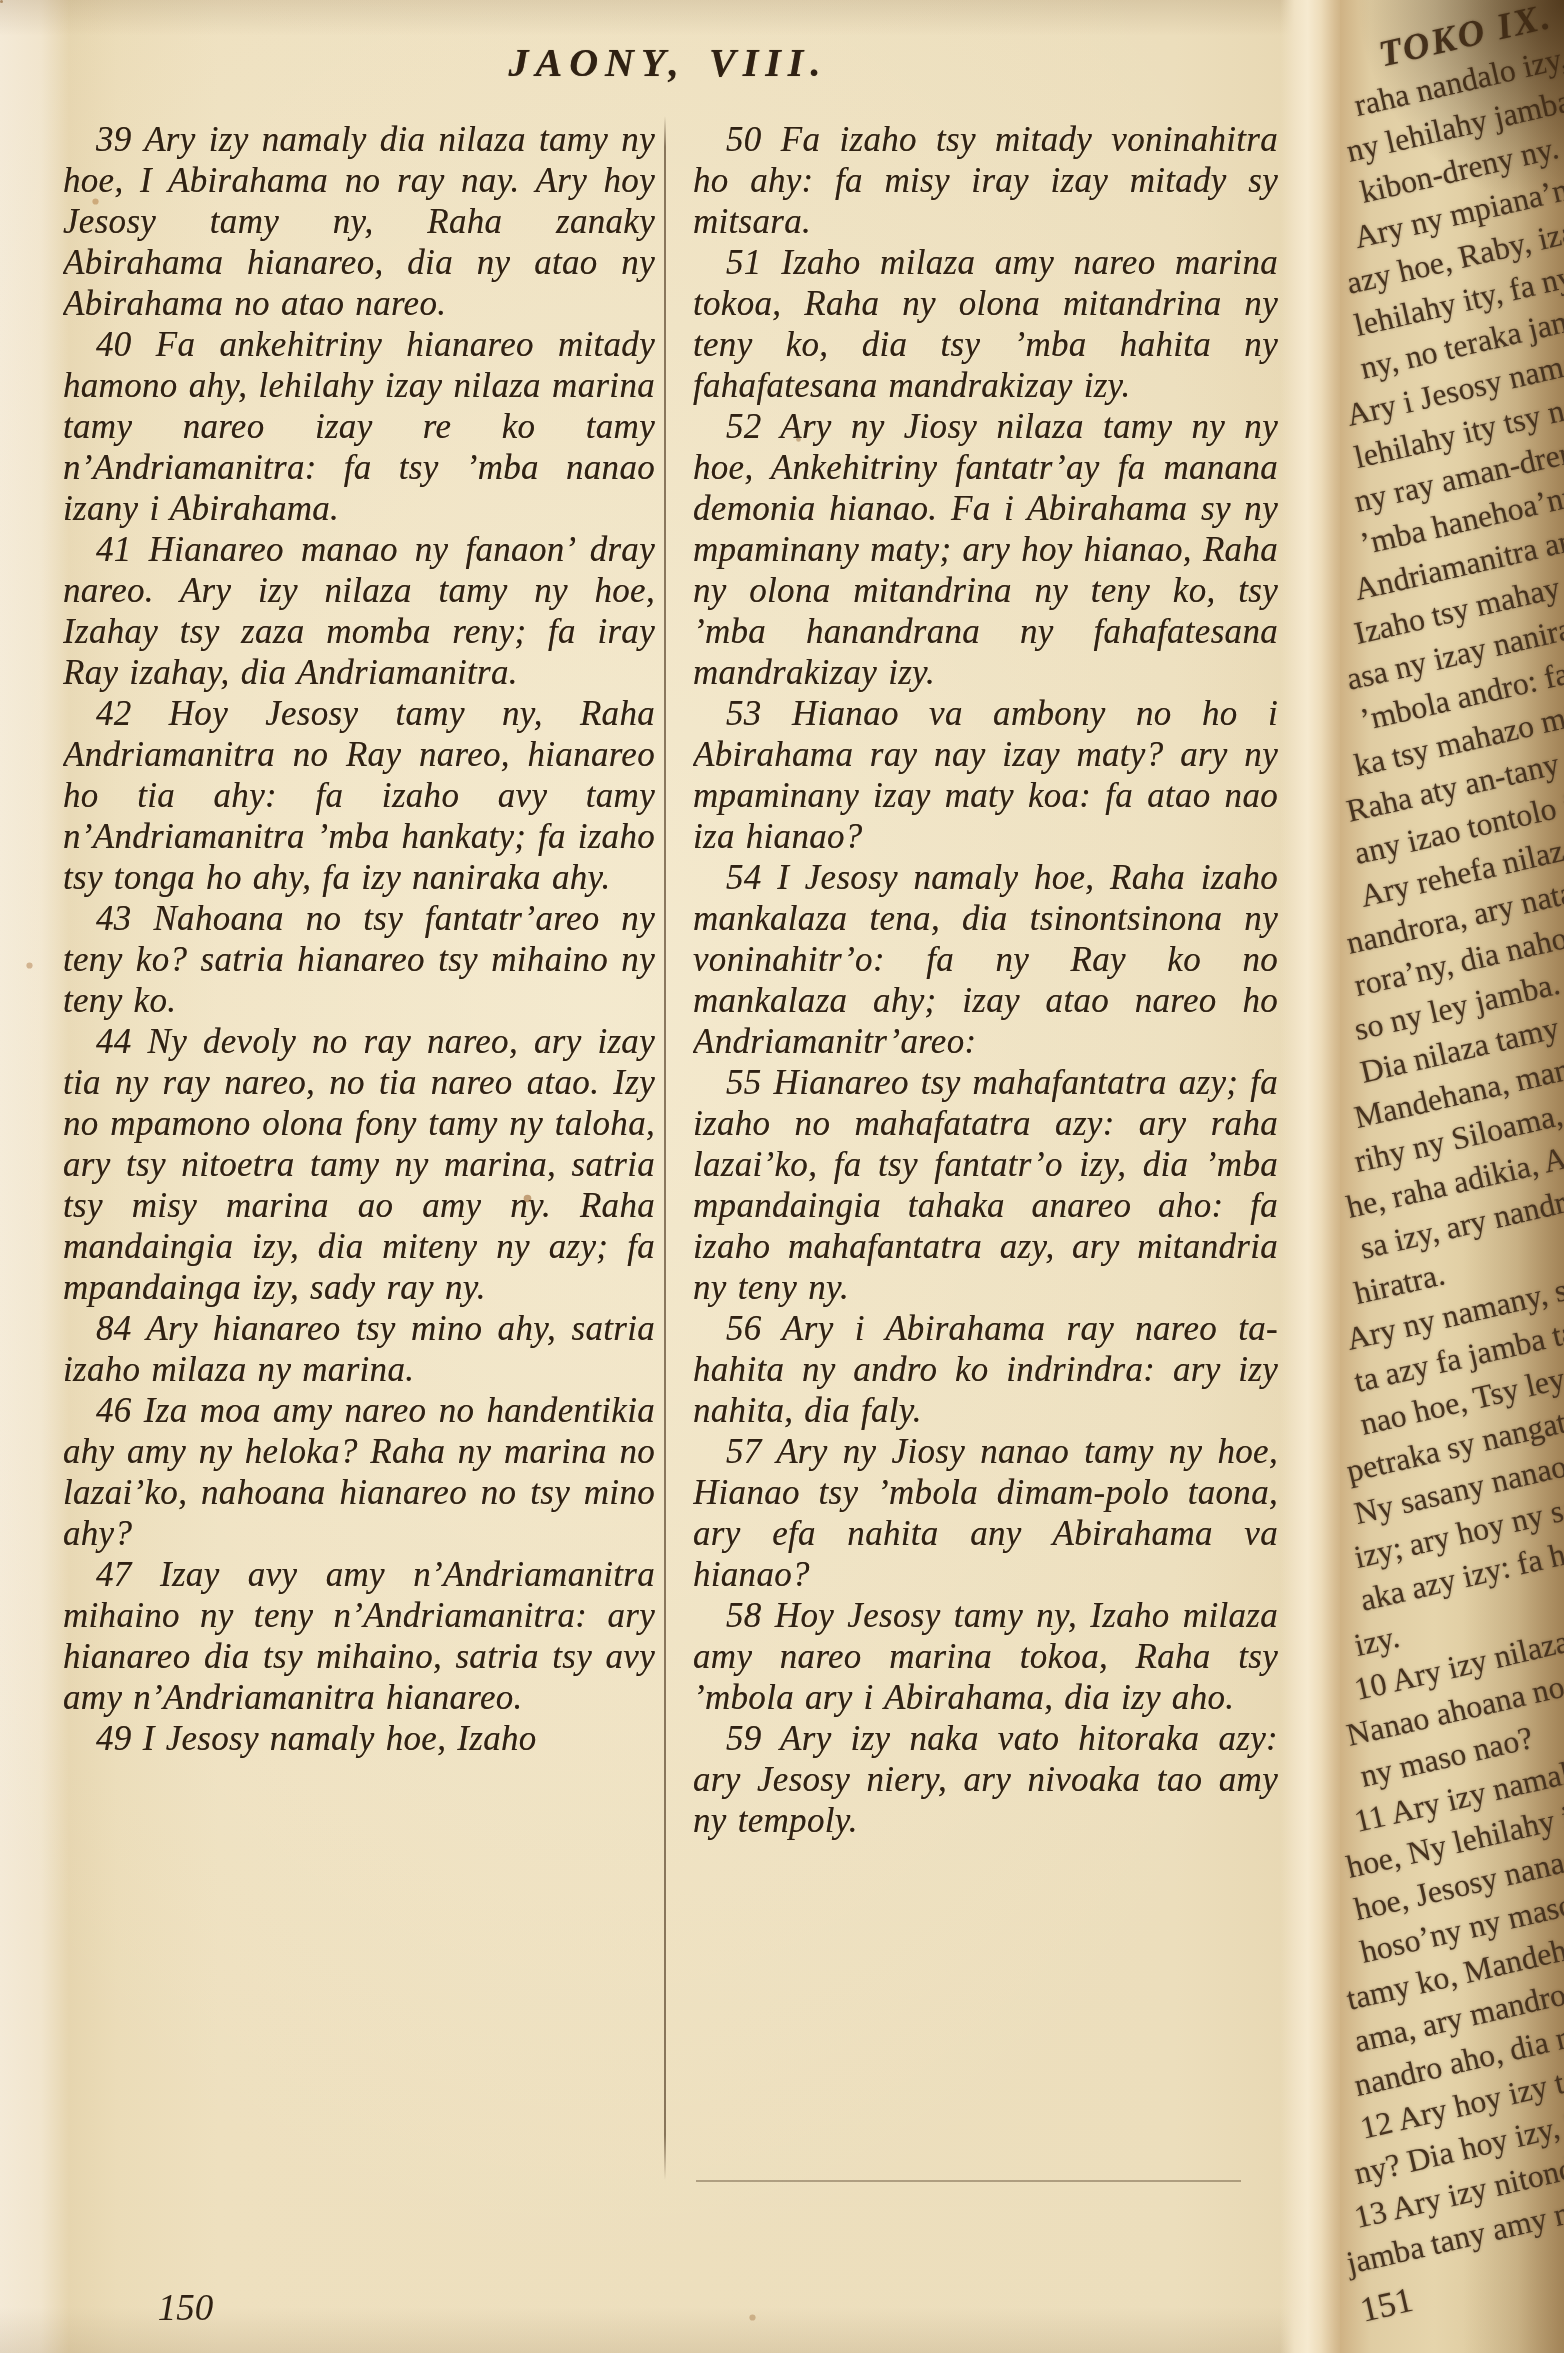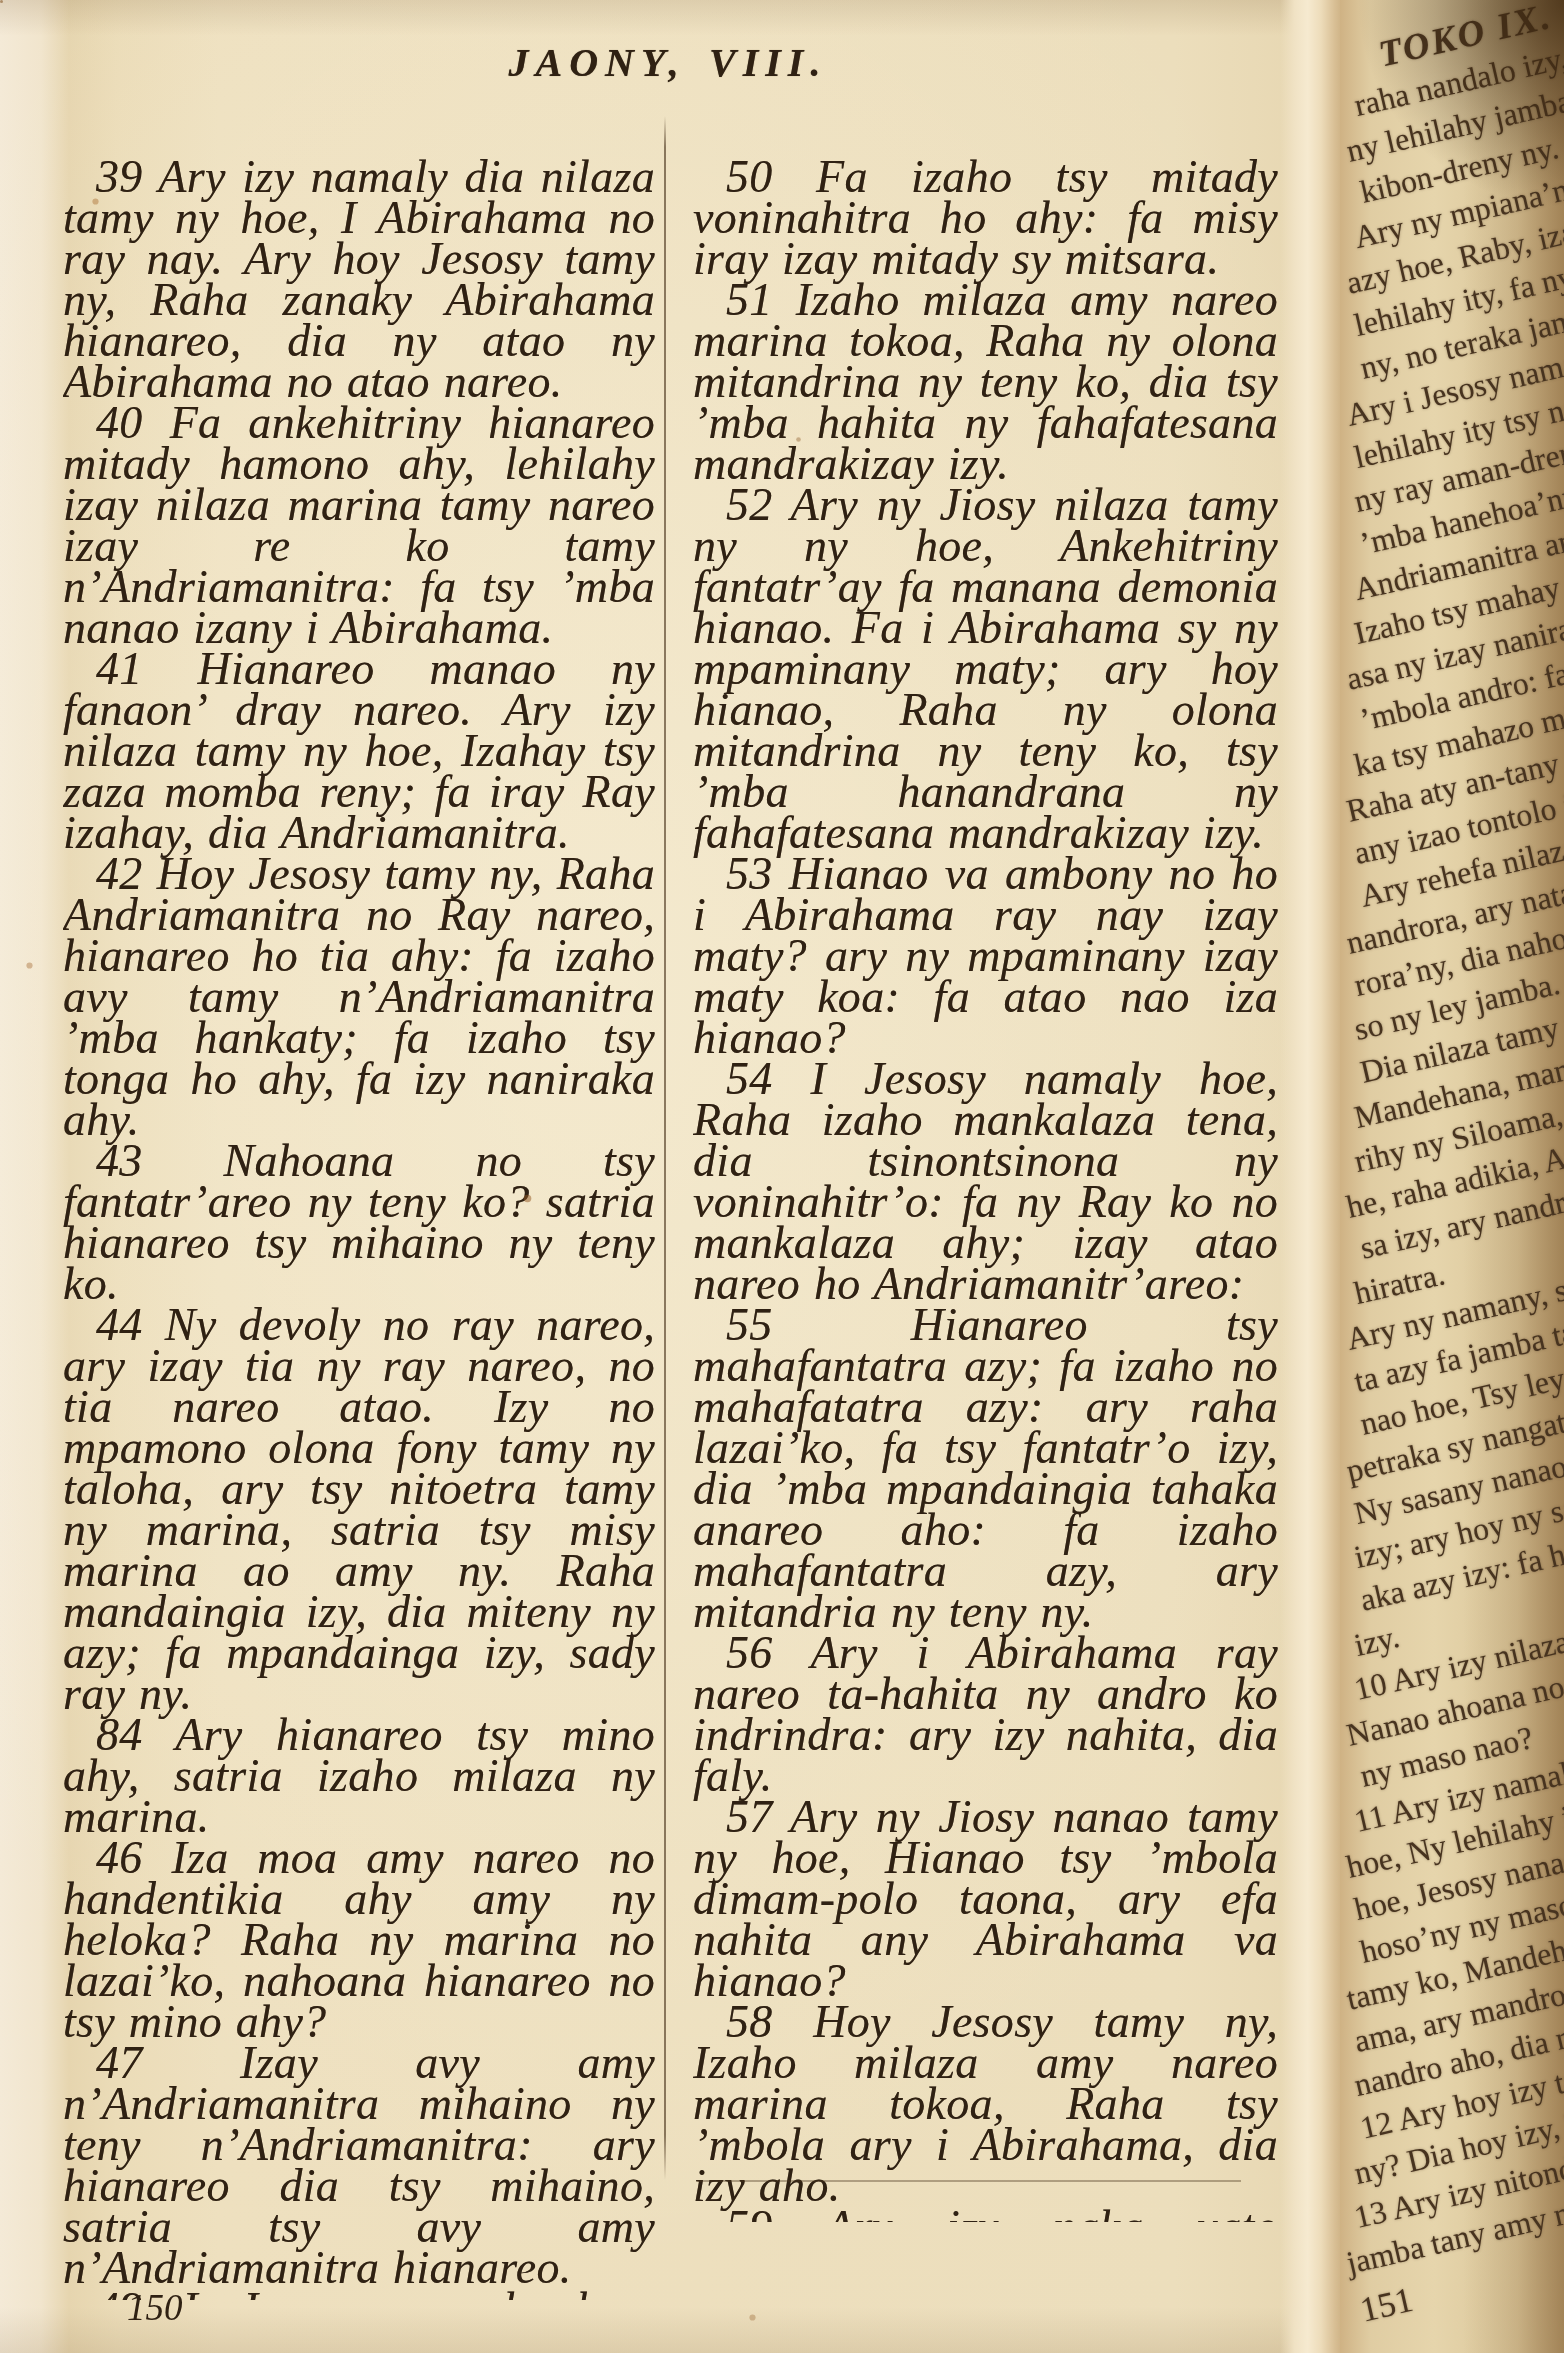--- a/index.html
+++ b/index.html
@@ -19,39 +19,38 @@
     font-style: italic;
   }
   .page-header{
     position:absolute;left:59px;top:39px;width:1218px;height:47px;
     text-align:center;font-weight:bold;font-size:40px;letter-spacing:7px;word-spacing:6.3px;
     color:var(--ink,#2f2113);
     text-shadow:0 0 0.8px rgba(47,33,19,.6);
   }
   .column{
     position:absolute;top:119px;overflow:hidden;
-    font-size:46px;line-height:41px;color:var(--ink,#2f2113);
+    font-size:35px;line-height:41px;color:var(--ink,#2f2113);
     text-align:justify;letter-spacing:0.3px;word-spacing:2px;
     text-shadow:0 0 0.5px rgba(47,33,19,.55);
-    margin-top:37px;
   }
   .col-left{left:63px;width:592px;height:2144px;}
   .col-right{left:693px;width:585px;height:2066px;}
   .verse{margin:0;text-indent:33px;}
   .verse.cont{text-indent:0;}
   .column-rule{
     position:absolute;left:664px;top:116px;width:2.3px;height:2064px;
     background:linear-gradient(180deg, rgba(74,52,28,0), rgba(74,52,28,.62) 31px, rgba(74,52,28,.62) 2019px, rgba(74,52,28,0));
   }
   .end-rule{
     position:absolute;left:696px;top:2180px;width:545px;height:1.6px;
     background:rgba(74,52,28,.38);
   }
   .page-number-main{
-    position:absolute;left:127px;top:2286px;width:117px;
+    position:absolute;left:127px;top:2286px;width:117px;text-align:center;
     font-size:37px;color:var(--ink,#2f2113);
   }
   .paper-specks{
     position:absolute;left:0;top:0;width:3.1px;height:3.1px;border-radius:50%;
     background:rgba(130,80,30,.55);
     box-shadow:526px 1197px 0 2.3px rgba(146,88,34,.5),
                94px 200px 0 1.6px rgba(170,110,50,.45),
                28px 964px 0 1.6px rgba(160,100,45,.4),
                751px 2316px 0 1.6px rgba(150,95,40,.35),
                797px 438px 0 0.8px rgba(140,90,40,.4);

